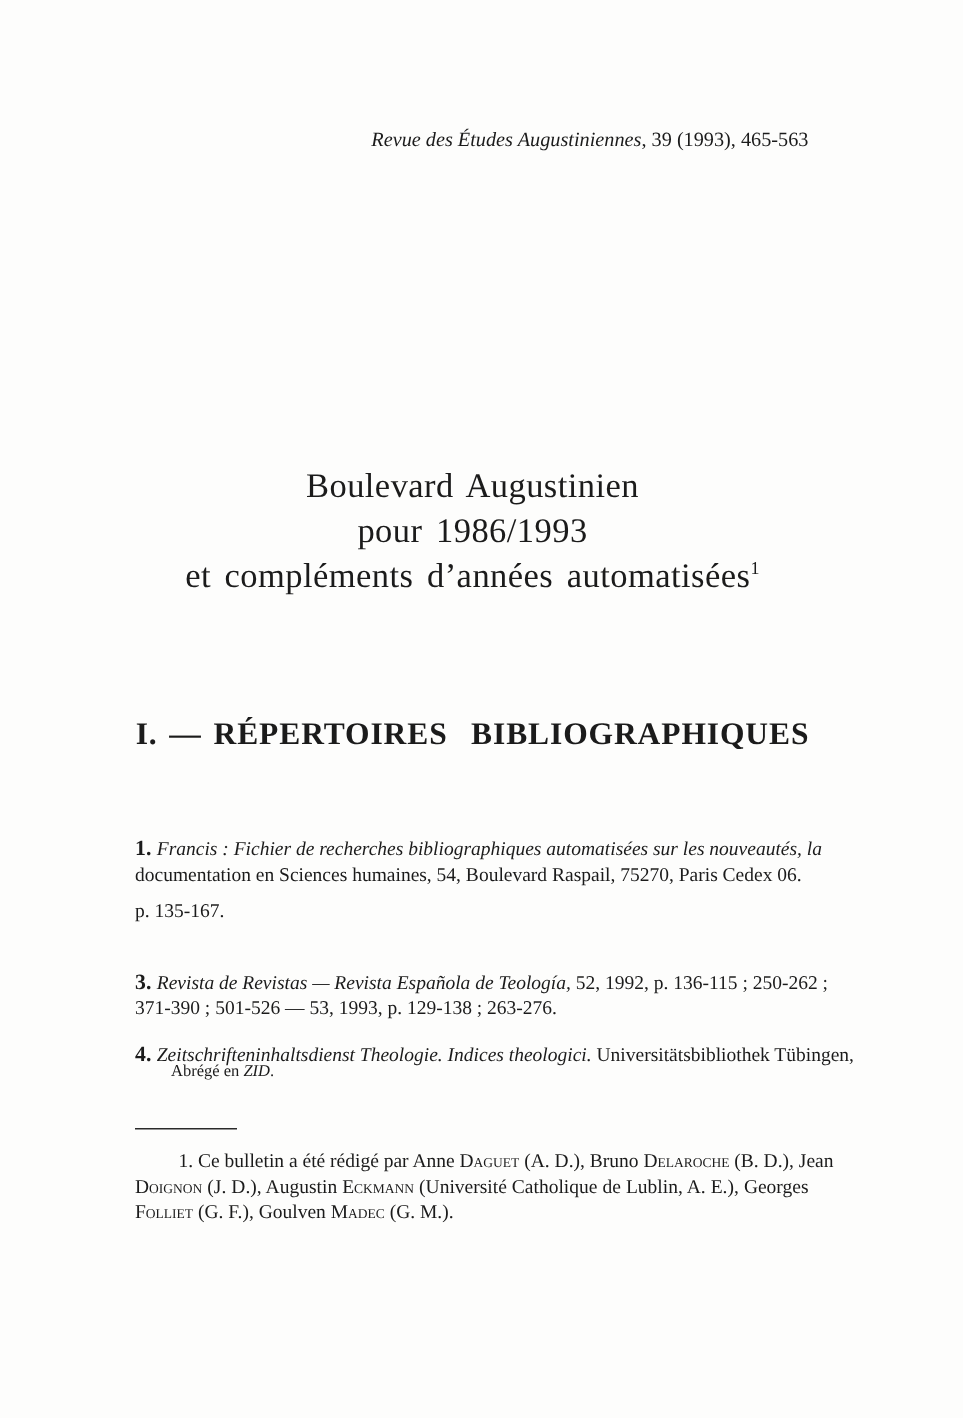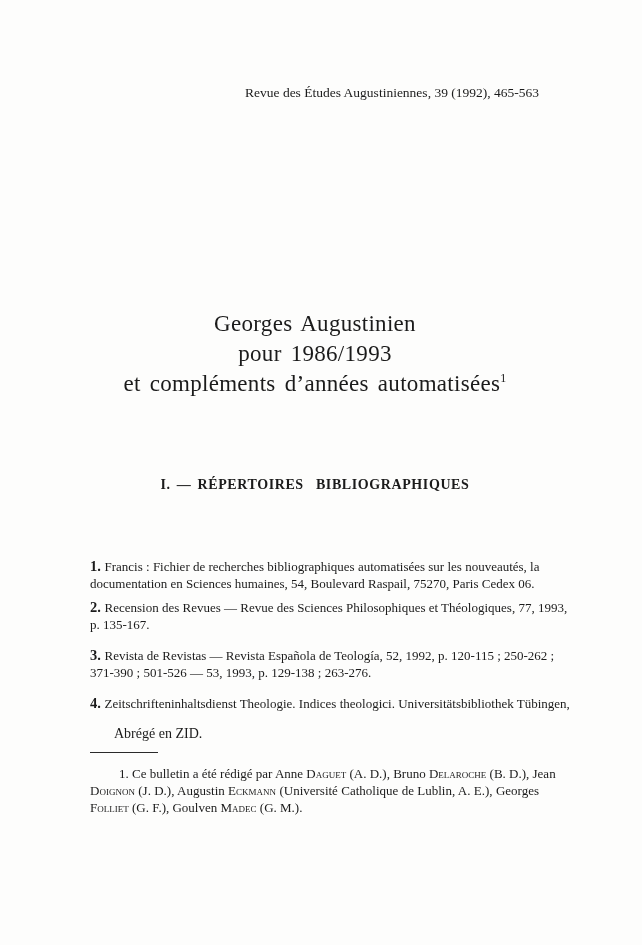--- a/index.html
+++ b/index.html
@@ -16,79 +16,78 @@
     text-align:right;font-size:13.5px;line-height:16px;
   }
   .title-block{
     position:absolute;top:309px;left:90px;width:450px;
     text-align:center;font-size:23px;line-height:30px;
     word-spacing:3px;letter-spacing:0.3px;
   }
   .title-block sup{font-size:12px;line-height:0;}
   .section-heading{
     position:absolute;top:477px;left:90px;width:450px;
-    text-align:center;font-weight:700;font-size:14px;
+    text-align:center;font-weight:700;font-size:21px;
     letter-spacing:0.6px;word-spacing:2px;white-space:pre-wrap;
   }
   .bib-entry{
     position:absolute;left:90px;width:449px;
     font-size:13px;line-height:16.5px;
   }
   .e1{top:558px}.e2{top:599px}.e3{top:647px}.e4{top:695px}
   .entry-note{
-    position:absolute;left:114px;top:726px;
-    font-size:14px;line-height:16.5px;
+    position:absolute;left:114px;top:706px;
+    font-size:11px;line-height:16.5px;
   }
   .footnote-rule{
     position:absolute;top:752px;left:90px;width:68px;height:0;
     border-top:1.3px solid #2a2a2a;
   }
   .footnote{
     position:absolute;top:766px;left:90px;width:449px;
     font-size:13px;line-height:16.8px;
   }
   .footnote .tl:first-child{text-indent:29px;}
   
   .tl{
     text-align:justify;
     text-align-last:justify;
     -moz-text-align-last:justify;
     white-space:nowrap;
   }
   .tl-last{text-align-last:left;-moz-text-align-last:left;}
   
-  .st-i{}
+  .st-i{font-style:italic;}
   .st-b{font-weight:700;font-size:14.5px;}
   .st-sc{font-variant:small-caps;}
 </style>
 </head>
 <body>
 
 <div class="page">
 
-  <div class="running-head"><span class="st-i">Revue des Études Augustiniennes</span><span>, 39 (1992), 465-563</span></div>
+  <div class="running-head"><span class="st-i">Revue des Études Augustiniennes</span><span>, 39 (1993), 465-563</span></div>
 
   <div class="title-block">
-    <div>Georges Augustinien</div>
+    <div>Boulevard Augustinien</div>
     <div>pour 1986/1993</div>
     <div><span>et compléments d’années automatisées</span><sup>1</sup></div>
   </div>
 
   <div class="section-heading">I. — RÉPERTOIRES  BIBLIOGRAPHIQUES</div>
 
   <div class="bib-entry e1">
       <div class="tl"><span class="st-b">1. </span><span class="st-i">Francis : Fichier de recherches bibliographiques automatisées sur les nouveautés, la</span></div>
       <div class="tl tl-last"><span>documentation en Sciences humaines, 54, Boulevard Raspail, 75270, Paris Cedex 06.</span></div>
     </div>
   <div class="bib-entry e2">
-      <div class="tl"><span class="st-b">2. </span><span class="st-i">Recension des Revues — Revue des Sciences Philosophiques et Théologiques,</span><span> 77, 1993,</span></div>
       <div class="tl tl-last"><span>p. 135-167.</span></div>
     </div>
   <div class="bib-entry e3">
-      <div class="tl"><span class="st-b">3. </span><span class="st-i">Revista de Revistas — Revista Española de Teología,</span><span> 52, 1992, p. 120-115 ; 250-262 ;</span></div>
+      <div class="tl"><span class="st-b">3. </span><span class="st-i">Revista de Revistas — Revista Española de Teología,</span><span> 52, 1992, p. 136-115 ; 250-262 ;</span></div>
       <div class="tl tl-last"><span>371-390 ; 501-526 — 53, 1993, p. 129-138 ; 263-276.</span></div>
     </div>
   <div class="bib-entry e4">
       <div class="tl"><span class="st-b">4. </span><span class="st-i">Zeitschrifteninhaltsdienst Theologie. Indices theologici.</span><span> Universitätsbibliothek Tübingen,</span></div>
     </div>
 
   <div class="entry-note"><span>Abrégé en </span><span class="st-i">ZID</span><span>.</span></div>
 
   <div class="footnote-rule"></div>
 

